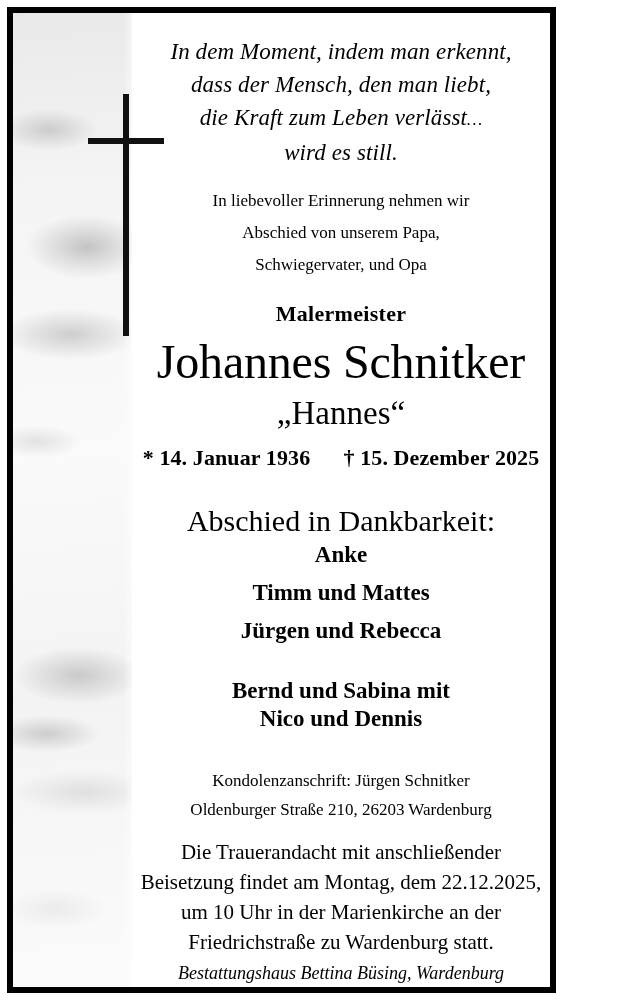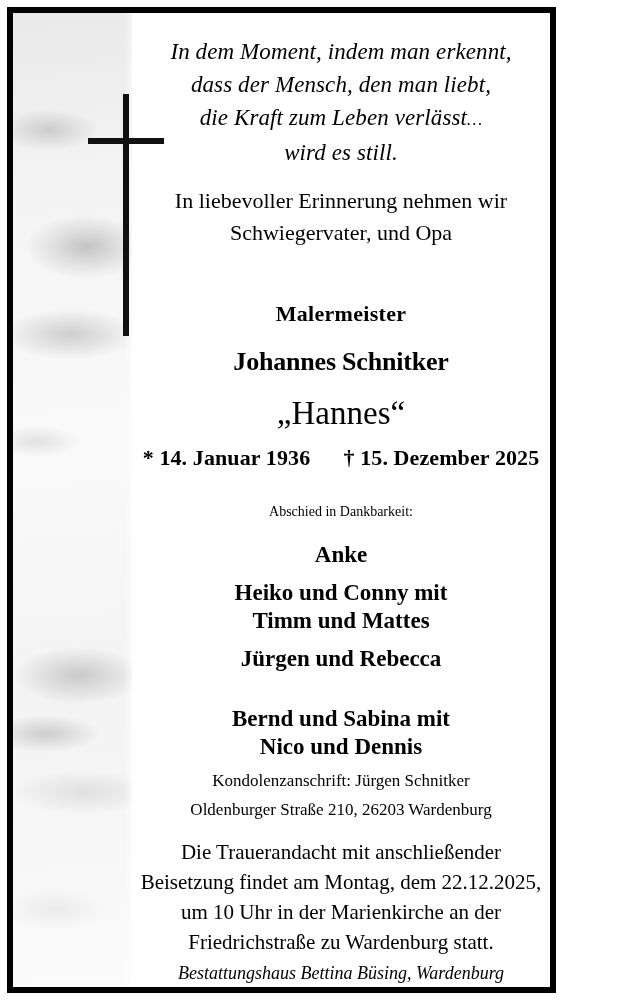--- a/index.html
+++ b/index.html
@@ -102,39 +102,39 @@
     font-size: 23px;
     line-height: 33px;
     letter-spacing: 0.1px;
   }
   .poem .ell { font-size: 17px; }
 
   .memorial {
     position: absolute;
     left: 0; right: 0;
     top: 172px;
-    font-size: 22px;
+    font-size: 17px;
     line-height: 32px;
   }
 
   .occupation {
     position: absolute;
     left: 0; right: 0;
     top: 288px;
     font-size: 22px;
     font-weight: bold;
     letter-spacing: 0.3px;
   }
 
   .fullname {
     position: absolute;
     left: 0; right: 0;
     top: 327px;
-    font-size: 26px;
-    font-weight: bold;
+    font-size: 48px;
+    font-weight: normal;
     line-height: 44px;
     letter-spacing: -0.2px;
     white-space: nowrap;
   }
 
   .nickname {
     position: absolute;
     left: 0; right: 0;
     top: 381px;
     font-size: 33px;
@@ -149,21 +149,21 @@
     font-size: 22px;
     font-weight: bold;
     letter-spacing: 0.1px;
   }
   .dates .gap { display: inline-block; width: 22px; }
 
   .farewell-label {
     position: absolute;
     left: 0; right: 0;
     top: 491px;
-    font-size: 14px;
+    font-size: 30px;
   }
 
   .survivors {
     position: absolute;
     left: 0; right: 0;
     top: 528px;
     font-size: 23px;
     font-weight: bold;
   }
   .survivors .grp {
@@ -213,20 +213,21 @@
 
       <div class="poem">
         <div>In dem Moment, indem man erkennt,</div>
         <div>dass der Mensch, den man liebt,</div>
         <div><span>die Kraft zum Leben verlässt</span><span class="ell">…</span></div>
         <div>wird es still.</div>
       </div>
 
       <div class="memorial">
         <div>In liebevoller Erinnerung nehmen wir</div>
+        <div>Abschied von unserem Papa,</div>
         <div>Schwiegervater, und Opa</div>
       </div>
 
       <div class="occupation">Malermeister</div>
 
       <div class="fullname">Johannes Schnitker</div>
 
       <div class="nickname">„Hannes“</div>
 
       <div class="dates">
@@ -237,21 +238,20 @@
         <span>15. Dezember 2025</span>
       </div>
 
       <div class="farewell-label">Abschied in Dankbarkeit:</div>
 
       <div class="survivors">
         <div class="grp">
           <div>Anke</div>
         </div>
         <div class="grp">
-          <div>Heiko und Conny mit</div>
           <div>Timm und Mattes</div>
         </div>
         <div class="grp">
           <div>Jürgen und Rebecca</div>
         </div>
         <div class="grp">
           <div>Bernd und Sabina mit</div>
           <div>Nico und Dennis</div>
         </div>
       </div>

